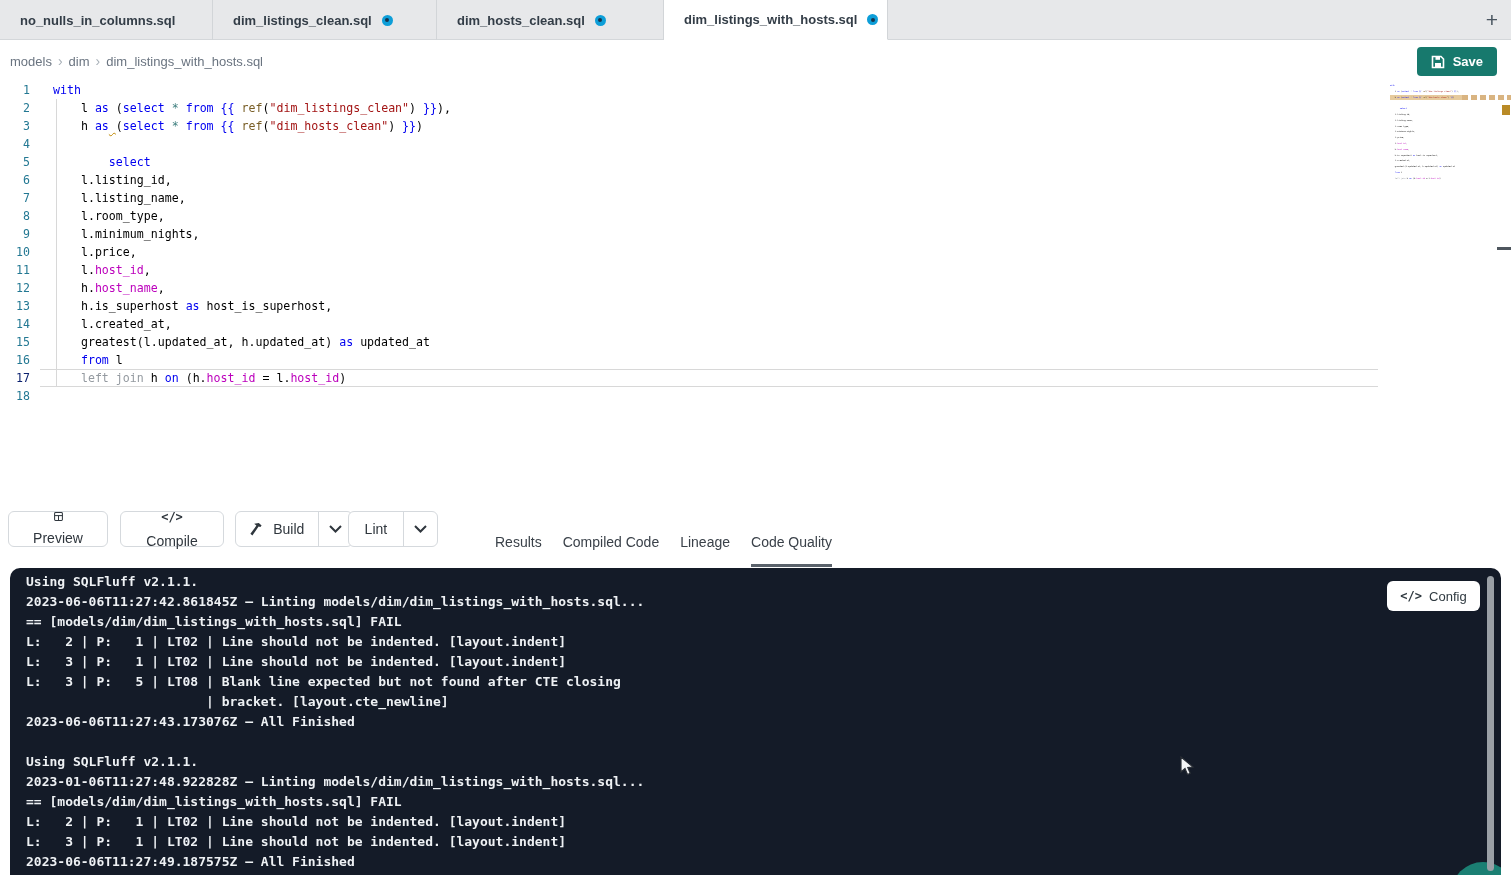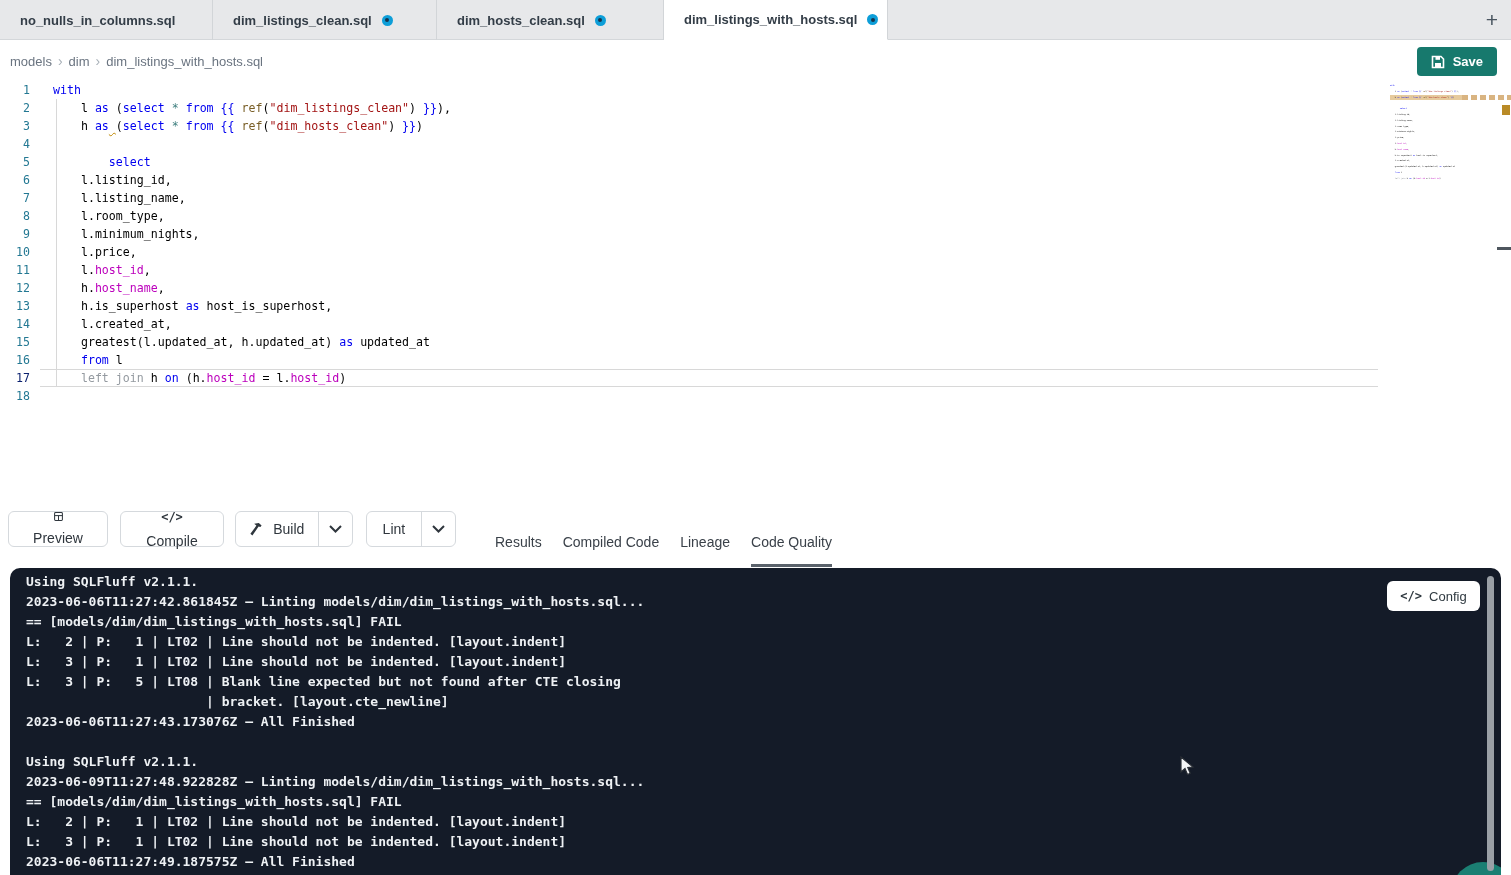--- a/index.html
+++ b/index.html
@@ -230,21 +230,21 @@
       </svg>
       <span>Build</span>
     </div>
     <div class="btn-chev">
       <svg width="13" height="8" viewBox="0 0 13 8">
         <path d="M1 1 L6.5 6.5 L12 1" fill="none" stroke="#2f363d" stroke-width="2"></path>
       </svg>
     </div>
   </div>
 
-  <div class="btn-group" style="left:366px; width:90px;">
+  <div class="btn-group" style="left:348px; width:90px;">
     <div class="btn-main" style="width:56px;">
       <span>Lint</span>
     </div>
     <div class="btn-chev">
       <svg width="13" height="8" viewBox="0 0 13 8">
         <path d="M1 1 L6.5 6.5 L12 1" fill="none" stroke="#2f363d" stroke-width="2"></path>
       </svg>
     </div>
   </div>
 
@@ -261,21 +261,21 @@
       <div class="tline">Using SQLFluff v2.1.1.</div>
       <div class="tline">2023-06-06T11:27:42.861845Z — Linting models/dim/dim_listings_with_hosts.sql...</div>
       <div class="tline">== [models/dim/dim_listings_with_hosts.sql] FAIL</div>
       <div class="tline">L:   2 | P:   1 | LT02 | Line should not be indented. [layout.indent]</div>
       <div class="tline">L:   3 | P:   1 | LT02 | Line should not be indented. [layout.indent]</div>
       <div class="tline">L:   3 | P:   5 | LT08 | Blank line expected but not found after CTE closing</div>
       <div class="tline">                       | bracket. [layout.cte_newline]</div>
       <div class="tline">2023-06-06T11:27:43.173076Z — All Finished</div>
       <div class="tline">&nbsp;</div>
       <div class="tline">Using SQLFluff v2.1.1.</div>
-      <div class="tline">2023-06-09T11:27:48.922828Z — Linting models/dim/dim_listings_with_hosts.sql...</div>
+      <div class="tline">2023-01-06T11:27:48.922828Z — Linting models/dim/dim_listings_with_hosts.sql...</div>
       <div class="tline">== [models/dim/dim_listings_with_hosts.sql] FAIL</div>
       <div class="tline">L:   2 | P:   1 | LT02 | Line should not be indented. [layout.indent]</div>
       <div class="tline">L:   3 | P:   1 | LT02 | Line should not be indented. [layout.indent]</div>
       <div class="tline">2023-06-06T11:27:49.187575Z — All Finished</div>
     </div>
   <button class="configbtn">
     <span class="code-ic" style="color:#2f3940;">&lt;/&gt;</span>
     <span>Config</span>
   </button>
   <div class="chatbubble"></div>

